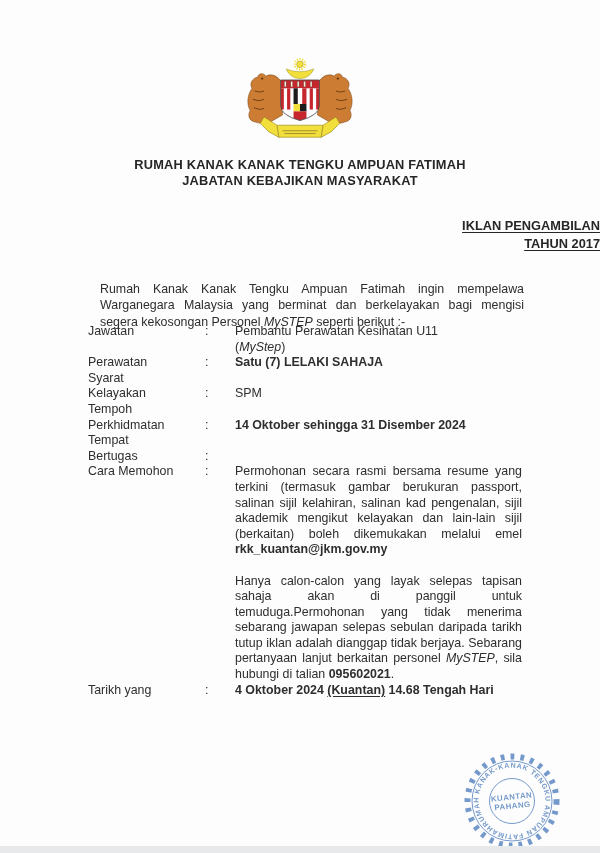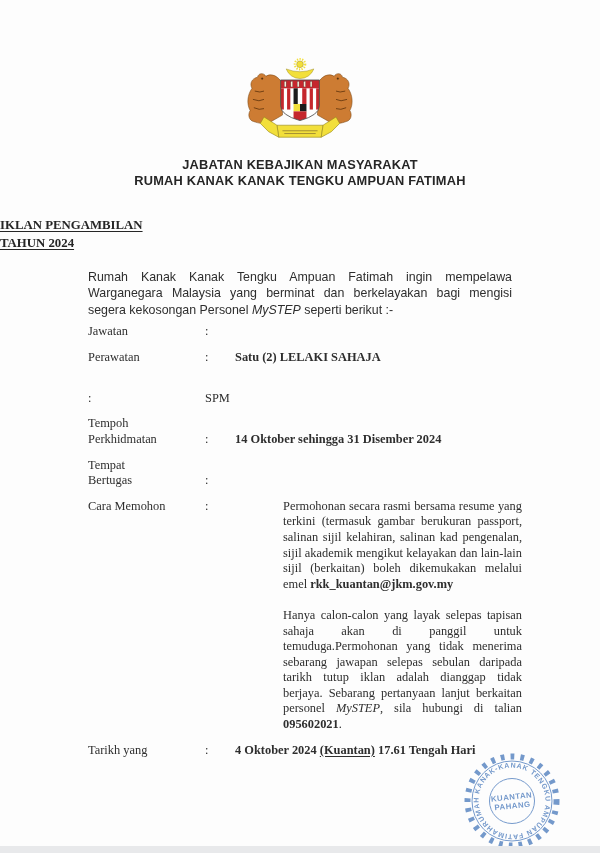--- a/index.html
+++ b/index.html
@@ -6,36 +6,36 @@
   .page{
     position:relative;width:600px;height:853px;background:#fdfdfd;
     font-family:"Liberation Sans",sans-serif;color:#2e2e2e;overflow:hidden;
   }
   
   .crest{position:absolute;top:56px;left:50%;transform:translateX(-50%);}
   
   .org{position:absolute;top:157px;left:0;right:0;text-align:center;
        font-weight:bold;font-size:12.8px;line-height:15.5px;color:#262626;letter-spacing:.2px;}
   
-  .title-block{position:absolute;top:217px;left:0;right:0;text-align:left;
-       font-weight:bold;font-size:12.8px;line-height:17.5px;color:#262626;font-family:Liberation Serif, serif;}
+  .title-block{position:absolute;top:217px;left:0;right:0;text-align:right;
+       font-weight:bold;font-size:12.8px;line-height:17.5px;color:#262626;}
   .title-block .u{text-decoration:underline;text-underline-offset:2px;text-decoration-thickness:1.2px;}
   .i{font-style:italic;}
   .b{font-weight:bold;}
   .u{text-decoration:underline;text-underline-offset:2px;}
   
-  .intro{position:absolute;top:269px;left:88px;width:424px;margin:0;
+  .intro{position:absolute;top:269px;left:88px;width:424px;margin:12px;
        font-size:12.4px;line-height:16.3px;text-align:justify;}
   
-  .fields{position:absolute;top:324px;left:88px;width:434px;display:flex;flex-direction:column;gap:10px;font-family:Liberation Serif, serif;}
+  .fields{position:absolute;top:324px;left:88px;width:434px;display:flex;flex-direction:column;}
   .row{display:grid;grid-template-columns:117px 30px 1fr;font-size:12.4px;line-height:15.6px;}
   .label{white-space:pre-line;}
   .colon{text-align:left;}
   .value{white-space:pre-line;}
-  .value.justify{text-align:justify;margin-left:48px;}
+  .value.justify{text-align:justify;}
   .row.tl .colon,.row.tl .value{padding-top:15.6px;}
   
   .stamp{position:absolute;left:459px;top:751px;width:106px;height:100px;opacity:.85;}
   
   .photo-edge{position:absolute;left:0;bottom:0;width:100%;height:7px;background:#e8e9eb;}
 </style>
 </head>
 <body>
 
 <div class="page">
@@ -97,45 +97,49 @@
       <g stroke="#9a8a20" stroke-width="0.7" fill="#f2df3b">
         <path d="M40 73 L90 73 L88 86 L42 86 Z"></path>
         <path d="M40 73 L26 64 L22 71 L31 80 L42 86 Z"></path>
         <path d="M90 73 L104 64 L108 71 L99 80 L88 86 Z"></path>
         <path d="M46 79 H84 M48 82 H82" stroke="#8a7430" stroke-width="0.8" fill="none"></path>
       </g>
     </svg>
   </div>
 
   <div class="org">
+    <div>RUMAH KANAK KANAK TENGKU AMPUAN FATIMAH</div>
     <div>JABATAN KEBAJIKAN MASYARAKAT</div>
-    <div>RUMAH KANAK KANAK TENGKU AMPUAN FATIMAH</div>
   </div>
 
   <div class="title-block">
     <div class="u">IKLAN PENGAMBILAN</div>
-    <div class="u">TAHUN 2024</div>
+    <div class="u">TAHUN 2017</div>
   </div>
 
   <p class="intro"><span>Rumah Kanak Kanak Tengku Ampuan Fatimah ingin mempelawa Warganegara Malaysia yang berminat dan berkelayakan bagi mengisi segera kekosongan Personel </span><span class="i">MySTEP</span><span> seperti berikut :-</span></p>
 
   <div class="fields">
 
     <div class="row">
       <div class="label">Jawatan</div>
       <div class="colon">:</div>
+      <div class="value"><span>Pembantu Perawatan Kesihatan U11
+(</span><span class="i">MyStep</span><span>)</span></div>
     </div>
 
     <div class="row">
       <div class="label">Perawatan</div>
       <div class="colon">:</div>
-      <div class="value"><span class="b">Satu (2) LELAKI SAHAJA</span></div>
+      <div class="value"><span class="b">Satu (7) LELAKI SAHAJA</span></div>
     </div>
 
     <div class="row tl">
+      <div class="label">Syarat
+Kelayakan</div>
       <div class="colon">:</div>
       <div class="value"><span>SPM</span></div>
     </div>
 
     <div class="row tl">
       <div class="label">Tempoh
 Perkhidmatan</div>
       <div class="colon">:</div>
       <div class="value"><span class="b">14 Oktober sehingga 31 Disember 2024</span></div>
     </div>
@@ -150,21 +154,21 @@
       <div class="label">Cara Memohon</div>
       <div class="colon">:</div>
       <div class="value justify"><span>Permohonan secara rasmi bersama resume yang terkini (termasuk gambar berukuran passport, salinan sijil kelahiran, salinan kad pengenalan, sijil akademik mengikut kelayakan dan lain-lain sijil (berkaitan) boleh dikemukakan melalui emel </span><span class="b">rkk_kuantan@jkm.gov.my</span><span>
 
 Hanya calon-calon yang layak selepas tapisan sahaja akan di panggil untuk temuduga.Permohonan yang tidak menerima sebarang jawapan selepas sebulan daripada tarikh tutup iklan adalah dianggap tidak berjaya. Sebarang pertanyaan lanjut berkaitan personel </span><span class="i">MySTEP</span><span>, sila hubungi di talian </span><span class="b">095602021</span><span>.</span></div>
     </div>
 
     <div class="row">
       <div class="label">Tarikh yang</div>
       <div class="colon">:</div>
-      <div class="value"><span class="b">4 Oktober 2024 </span><span class="b u">(Kuantan)</span><span class="b"> 17.61 Tengah Hari</span></div>
+      <div class="value"><span class="b">4 Oktober 2024 </span><span class="b u">(Kuantan)</span><span class="b"> 14.68 Tengah Hari</span></div>
     </div>
 
   </div>
 
   <div class="stamp">
     <svg width="106" height="100" viewBox="0 0 100 100">
       <g fill="none" stroke="#5d88c3">
         <circle cx="50" cy="50" r="44.5" stroke-width="6" stroke-dasharray="3.8 6.1"></circle>
         <circle cx="50" cy="50" r="40" stroke-width="1"></circle>
         <circle cx="50" cy="50" r="22.5" stroke-width="1"></circle>

